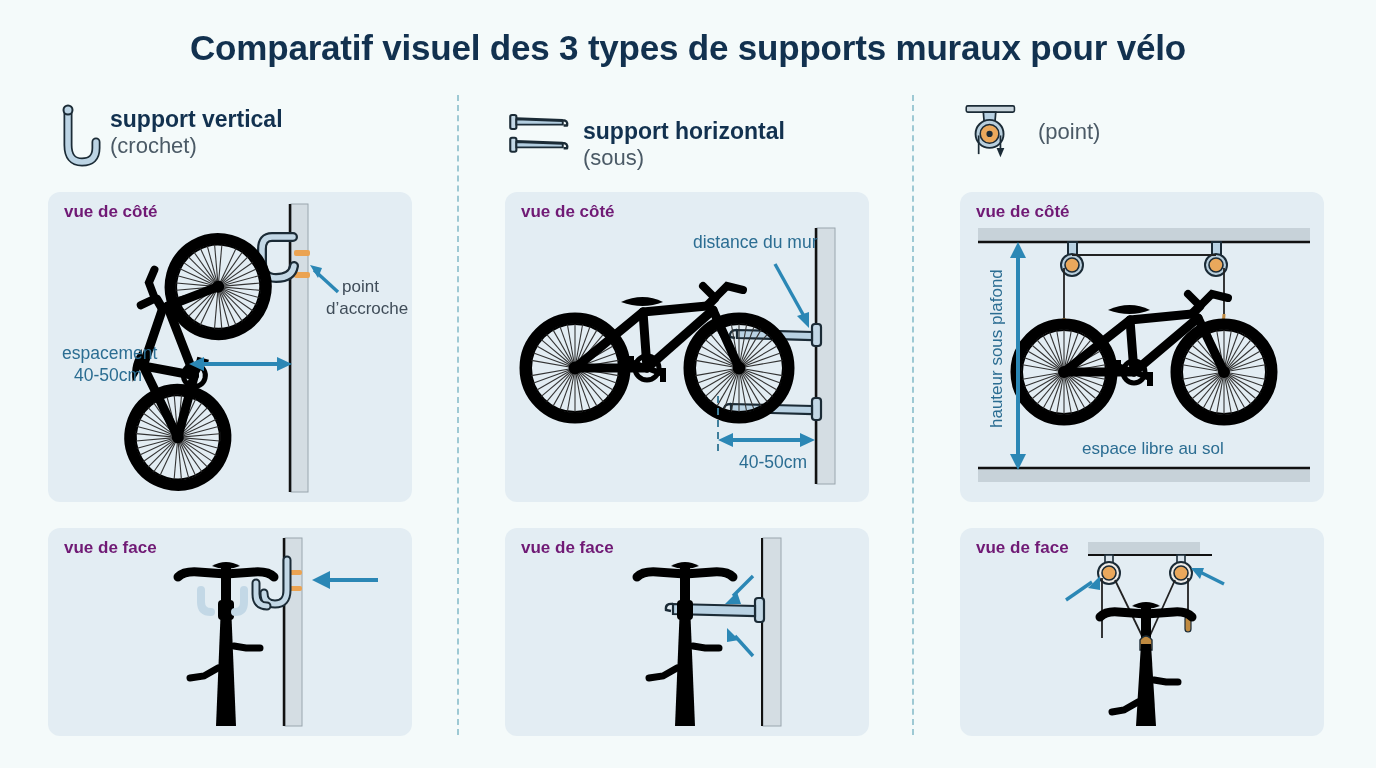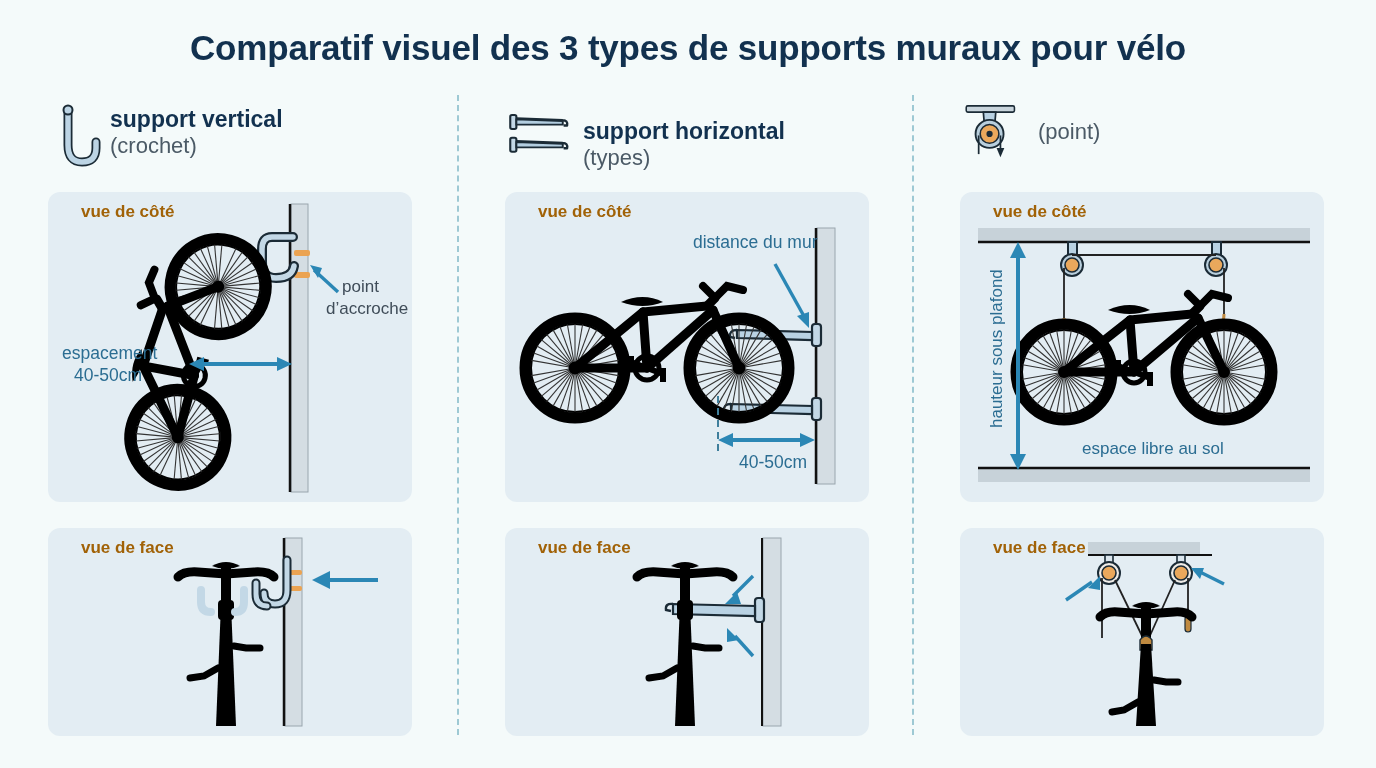--- a/index.html
+++ b/index.html
@@ -39,22 +39,22 @@
   .col-text.wide{left:78px;margin-top:12px;}
   .col-name{font-size:23px;font-weight:bold;color:#12314f;line-height:26px;}
   .col-sub{font-size:22px;color:#4b5a66;line-height:28px;}
 
   .panel{
     position:absolute;
     background:#e3edf3;
     border-radius:12px;
   }
   .panel-label{
-    position:absolute;left:33px;top:10px;
-    font-size:17px;font-weight:bold;color:#a16207;
+    position:absolute;left:16px;top:10px;
+    font-size:17px;font-weight:bold;color:#701a75;
     z-index:5;
   }
   .panel-svg{position:absolute;left:0;top:0;}
 
   .side-panel{top:92px;height:310px;width:364px;}
   .face-panel{top:428px;height:208px;width:364px;text-align:right;}
 
   text{font-family:"Liberation Sans", sans-serif;}
 </style>
 </head>
@@ -239,21 +239,21 @@
           <path d="M13 17 L66 19 L66 23 L13 23 Z" fill="#b3cee0" stroke="#1b2b36" stroke-width="2.2"></path>
         </g>
         <g transform="translate(0,26)">
           <rect x="6" y="12" width="7" height="16" rx="2" fill="#c3d8e6" stroke="#1b2b36" stroke-width="2.4"></rect>
           <path d="M13 16 L66 18 Q72 18 71 24 L67 24" fill="none" stroke="#1b2b36" stroke-width="2.6" stroke-linejoin="round"></path>
           <path d="M13 17 L66 19 L66 23 L13 23 Z" fill="#b3cee0" stroke="#1b2b36" stroke-width="2.2"></path>
         </g>
       </svg>
       <div class="col-text wide">
         <div class="col-name">support horizontal</div>
-        <div class="col-sub">(types)</div>
+        <div class="col-sub">(sous)</div>
       </div>
     </div>
 
     <div class="panel side-panel">
       <div class="panel-label">vue de côté</div>
       <svg class="panel-svg" width="364" height="310" viewBox="0 0 364 310">
         <defs>
           <g id="wheelB">
             <circle r="50" fill="none" stroke="#000" stroke-width="11"></circle>
             <circle r="44" fill="none" stroke="#000" stroke-width="2"></circle>

